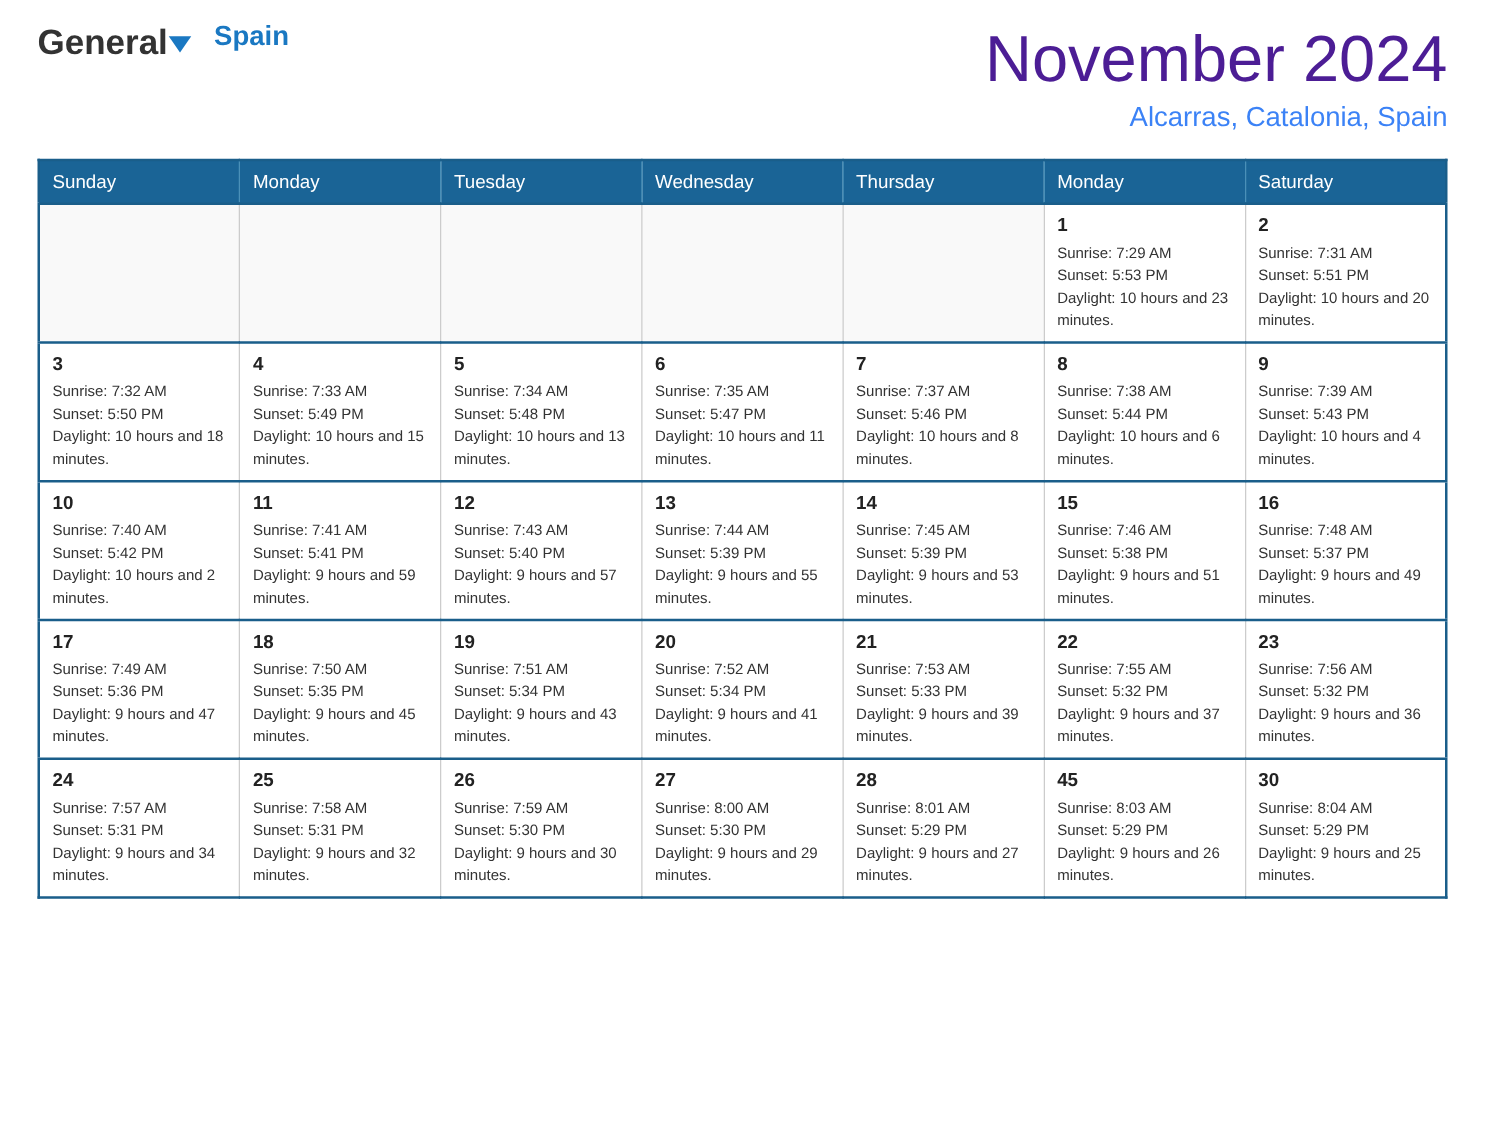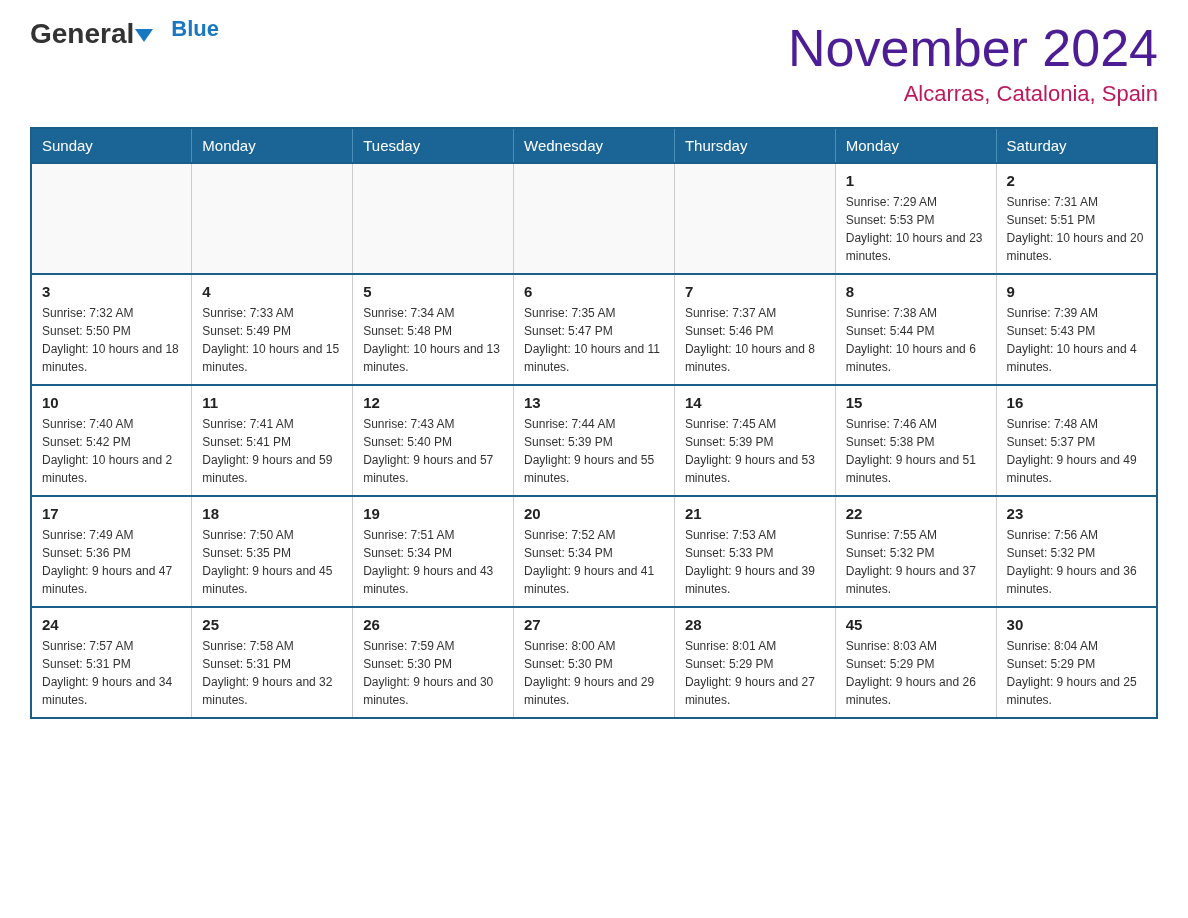--- a/index.html
+++ b/index.html
@@ -41,21 +41,21 @@
       text-align: right;
     }
     .month-title {
       font-size: 52px;
       font-weight: normal;
       color: #4c1d95;
       line-height: 1.1;
     }
     .location-title {
       font-size: 22px;
-      color: #be185d;
+      color: #3b82f6;
       margin-top: 4px;
     }
     table {
       width: 100%;
       border-collapse: collapse;
       border: 2px solid #1a5e8a;
     }
     thead tr {
       background-color: #1a6496;
     }
@@ -100,21 +100,21 @@
     .empty-cell {
       background: #f9f9f9;
     }
   </style>
 </head>
 <body>
 
 <div class="header">
   <div class="logo">
     <div class="logo-general">General<span style="display:inline-block;width:0;height:0;border-left:9px solid transparent;border-right:9px solid transparent;border-top:13px solid #1a78c2;margin-left:1px;vertical-align:middle;"></span></div>
-    <div class="logo-blue">Blue</div>
+    <div class="logo-blue">Spain</div>
   </div>
   <div class="title-area">
     <div class="month-title">November 2024</div>
     <div class="location-title">Alcarras, Catalonia, Spain</div>
   </div>
 </div>
 
 <table>
   <thead>
     <tr>

